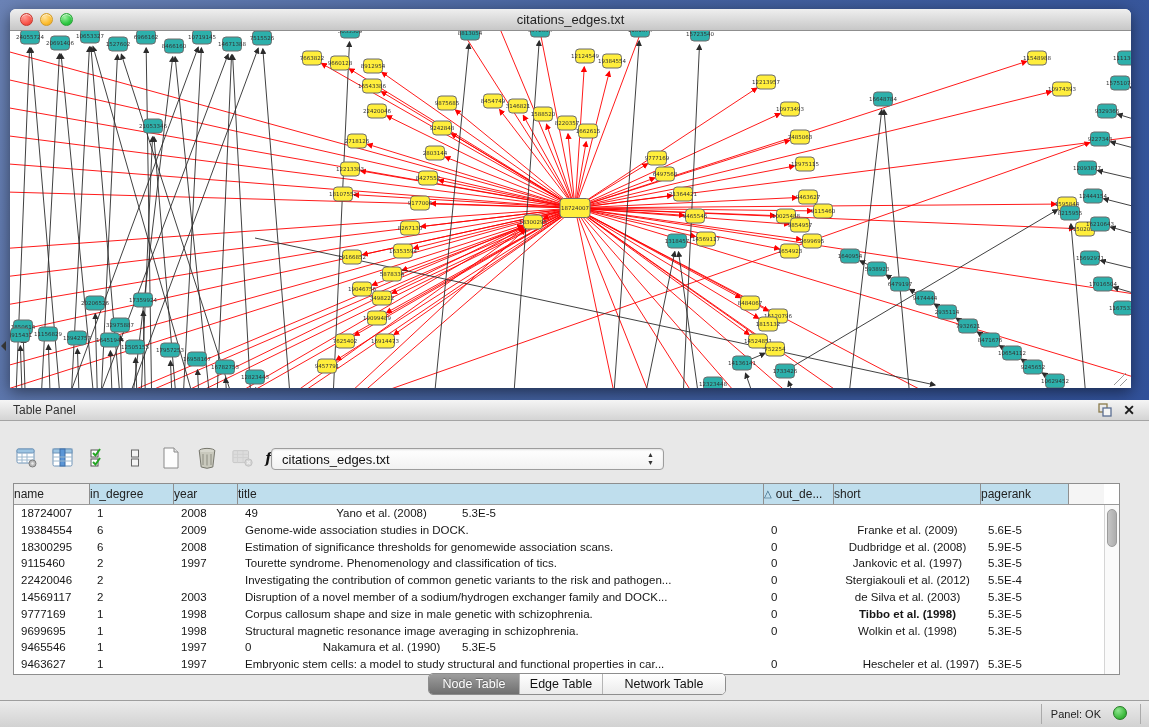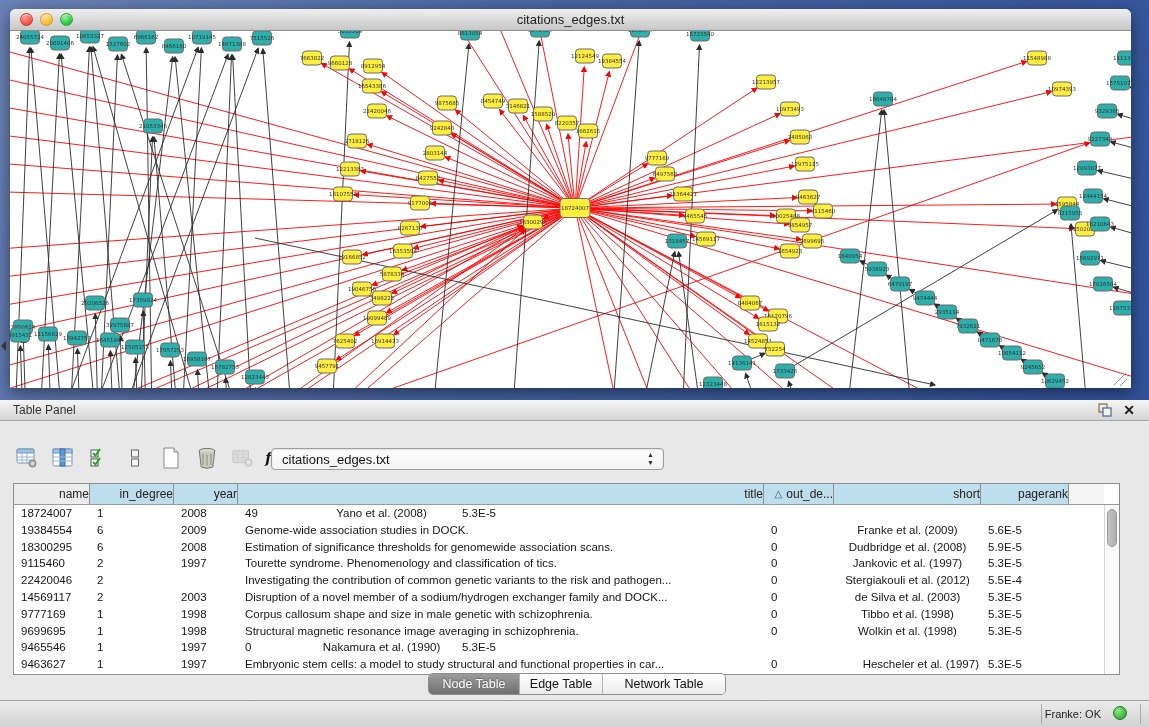--- a/index.html
+++ b/index.html
@@ -37,21 +37,21 @@
   .fx{font-family:"DejaVu Serif",serif;font-style:italic;font-weight:bold;font-size:14px;color:#111;}
   .select-box{position:absolute;left:271px;top:27px;width:393px;height:22px;border:1px solid #9d9d9d;border-radius:4px;
            background:linear-gradient(#ffffff,#f2f2f2);box-shadow:inset 0 1px 2px rgba(0,0,0,.12);
            font-size:13px;color:#111;line-height:21px;padding-left:10px;box-sizing:border-box;cursor:pointer;}
   .select-arrows{position:absolute;right:9px;top:2px;font-size:7px;line-height:8px;color:#333;text-align:center;}
   
   .table-frame{position:absolute;left:13px;top:62px;width:1105px;height:190px;background:#fff;
            border:1px solid #8e8e8e;box-sizing:content-box;overflow:hidden;}
   .thead{display:flex;height:21px;border-bottom:1px solid #9a9a9a;box-sizing:border-box;}
   .th{box-sizing:border-box;border-right:1px solid #8f8f8f;font-size:12px;color:#222;
-      display:flex;align-items:center;justify-content:flex-end;gap:4px;cursor:pointer;background:#bfdeed;}
+      display:flex;align-items:center;justify-content:flex-start;gap:4px;cursor:pointer;background:#bfdeed;}
   .th:last-child{border-right:none;}
   .sort-tri{font-size:10px;color:#2a5a78;line-height:10px;}
   .tbody{position:absolute;left:0;top:21px;right:15px;bottom:0;}
   .tr{display:flex;height:16.8px;cursor:default;}
   .td{box-sizing:border-box;font-size:11.5px;color:#161616;white-space:nowrap;overflow:hidden;
       padding:1px 4px 0 7px;line-height:15px;}
   .td.center{text-align:center;padding-left:2px;padding-right:2px;}
   .vscroll{position:absolute;right:0;top:21px;bottom:0;width:15px;background:#fafafa;border-left:1px solid #d5d5d5;box-sizing:border-box;cursor:pointer;}
   .vthumb{position:absolute;left:2px;top:4px;width:10px;height:38px;border-radius:6px;
       background:linear-gradient(90deg,#c6c6c6,#adadad);border:1px solid #9b9b9b;box-sizing:border-box;cursor:grab;}
@@ -863,21 +863,21 @@
           <div class="td" style="width: 70px;">0</div>
           <div class="td center" style="width: 147px;">de Silva et al. (2003)</div>
           <div class="td" style="width: 88px;">5.3E-5</div>
         </div>
         <div class="tr">
           <div class="td" style="width: 76px;">9777169</div>
           <div class="td" style="width: 84px;">1</div>
           <div class="td" style="width: 64px;">1998</div>
           <div class="td" style="width: 526px;">Corpus callosum shape and size in male genetic with schizophrenia.</div>
           <div class="td" style="width: 70px;">0</div>
-          <div class="td center" style="width: 147px;">Tibbo et al. (1998)</div>
+          <div class="td center" style="width: 147px; font-weight: bold;">Tibbo et al. (1998)</div>
           <div class="td" style="width: 88px;">5.3E-5</div>
         </div>
         <div class="tr">
           <div class="td" style="width: 76px;">9699695</div>
           <div class="td" style="width: 84px;">1</div>
           <div class="td" style="width: 64px;">1998</div>
           <div class="td" style="width: 526px;">Structural magnetic resonance image averaging in schizophrenia.</div>
           <div class="td" style="width: 70px;">0</div>
           <div class="td center" style="width: 147px;">Wolkin et al. (1998)</div>
           <div class="td" style="width: 88px;">5.3E-5</div>
@@ -907,16 +907,16 @@
 
   <div class="tabbar" id="tabbar">
       <div class="tab selected" style="width: 90px;">Node Table</div>
       <div class="tab" style="width: 82px;">Edge Table</div>
       <div class="tab" style="width: 122px;">Network Table</div>
     </div>
 </div>
 
 <div class="statusbar">
   <div class="status-sep" style="right:107px;"></div>
-  <div class="memory-label">Franke: OK</div>
+  <div class="memory-label">Panel: OK</div>
   <div class="memory-dot"></div>
   <div class="status-sep" style="right:8px;"></div>
 </div>
 
 </body></html>

